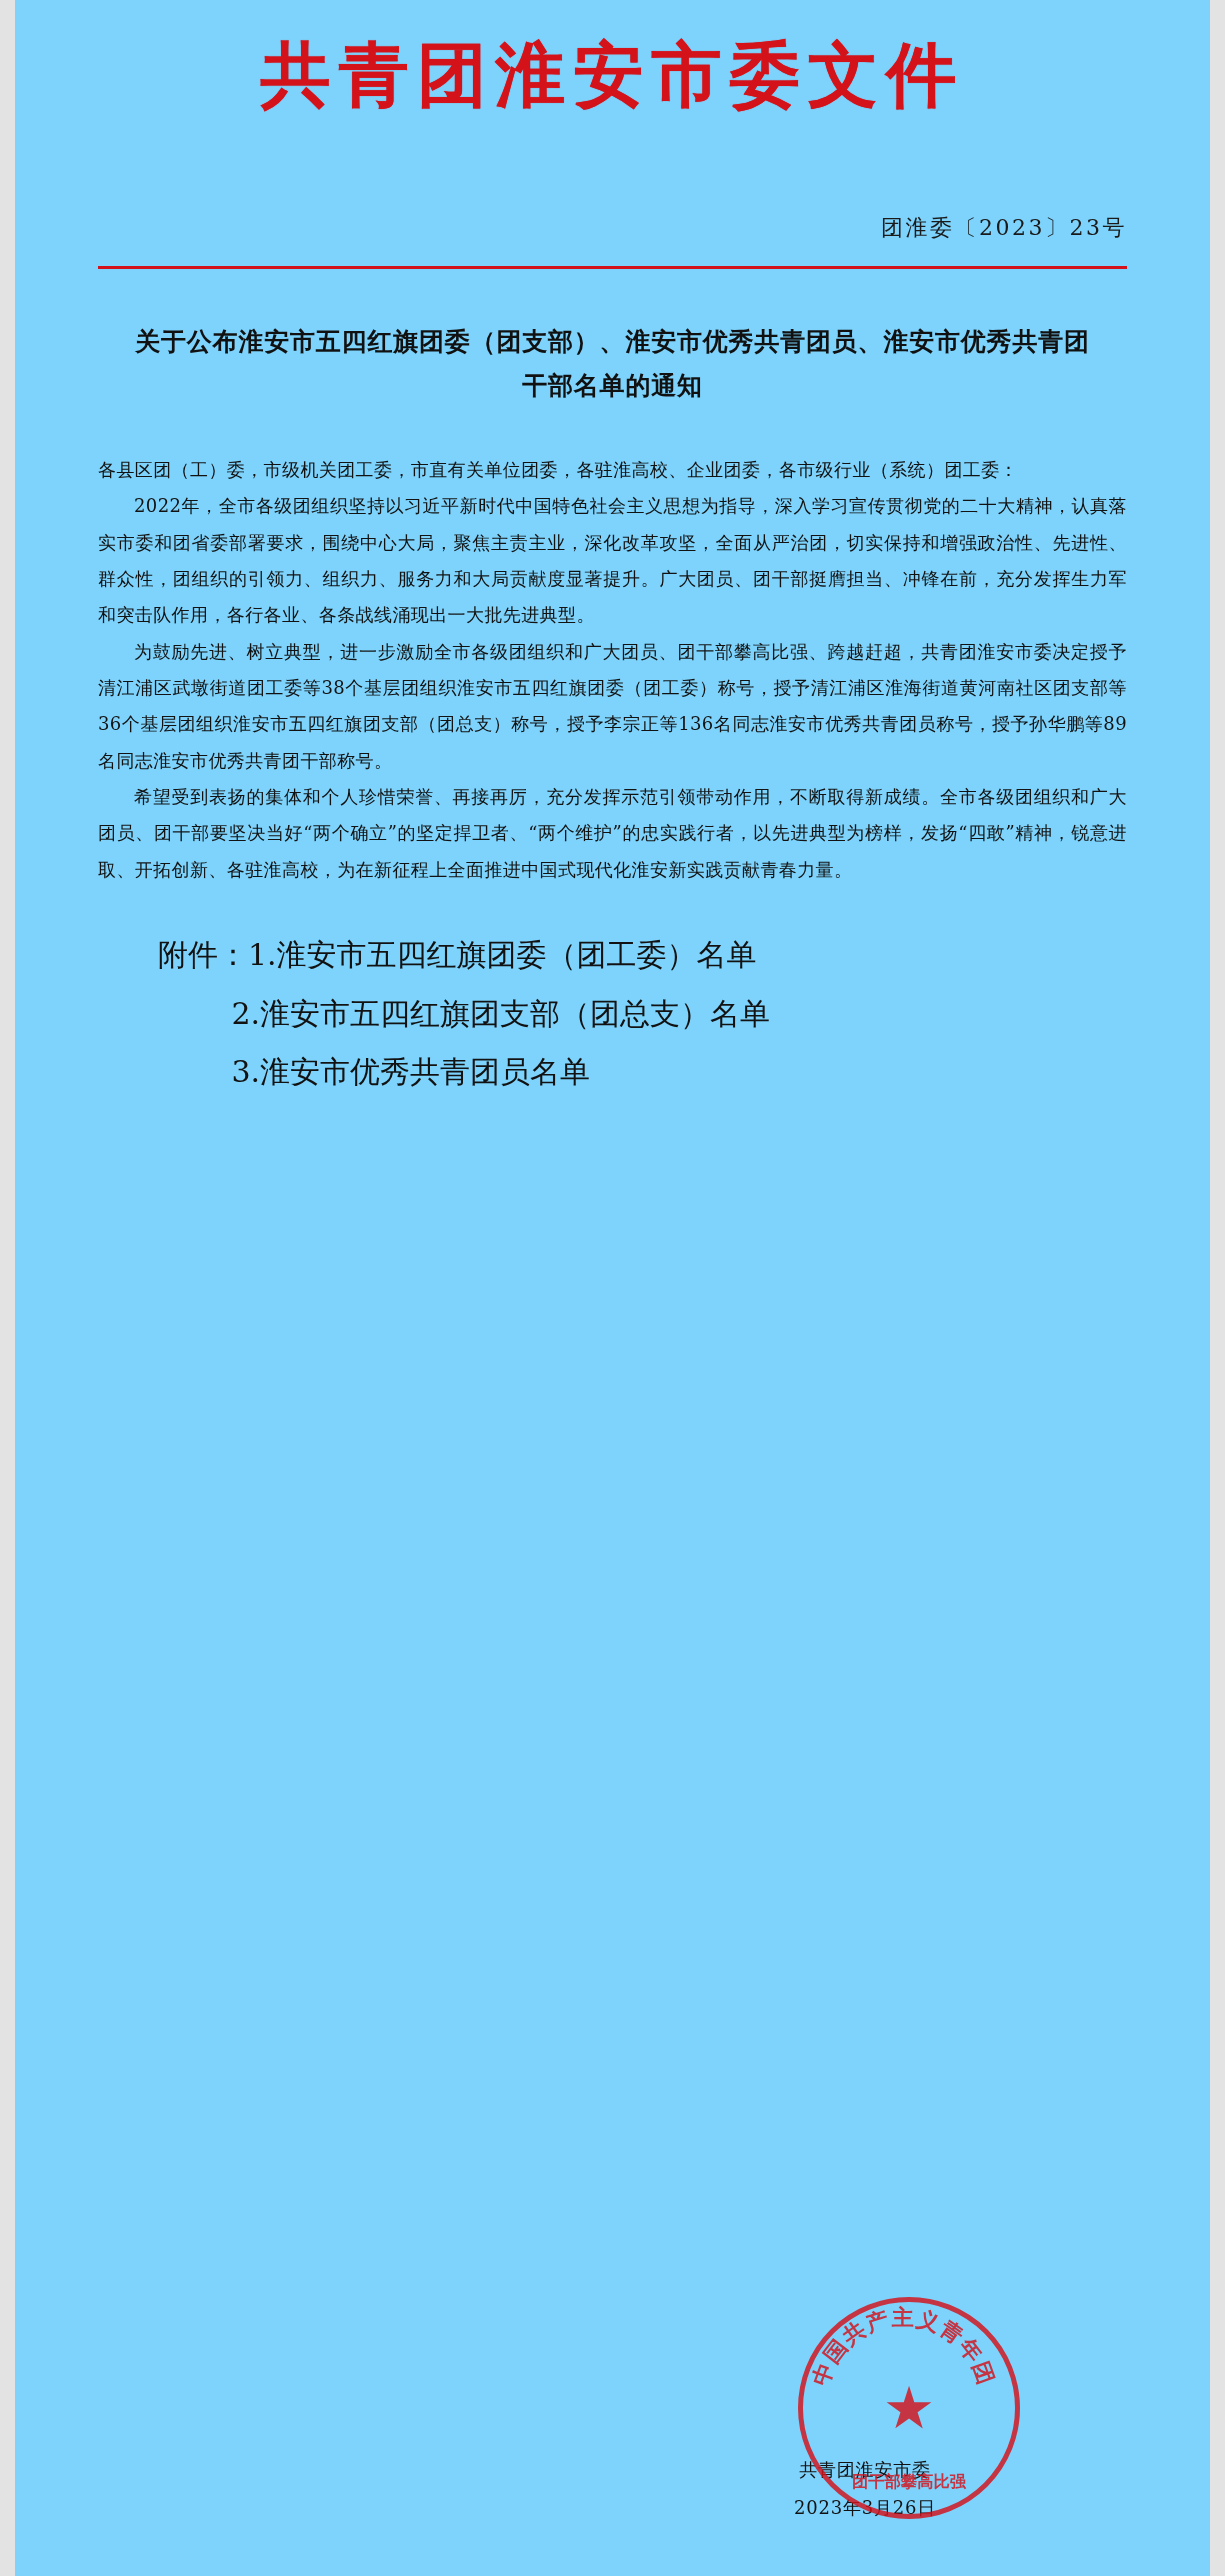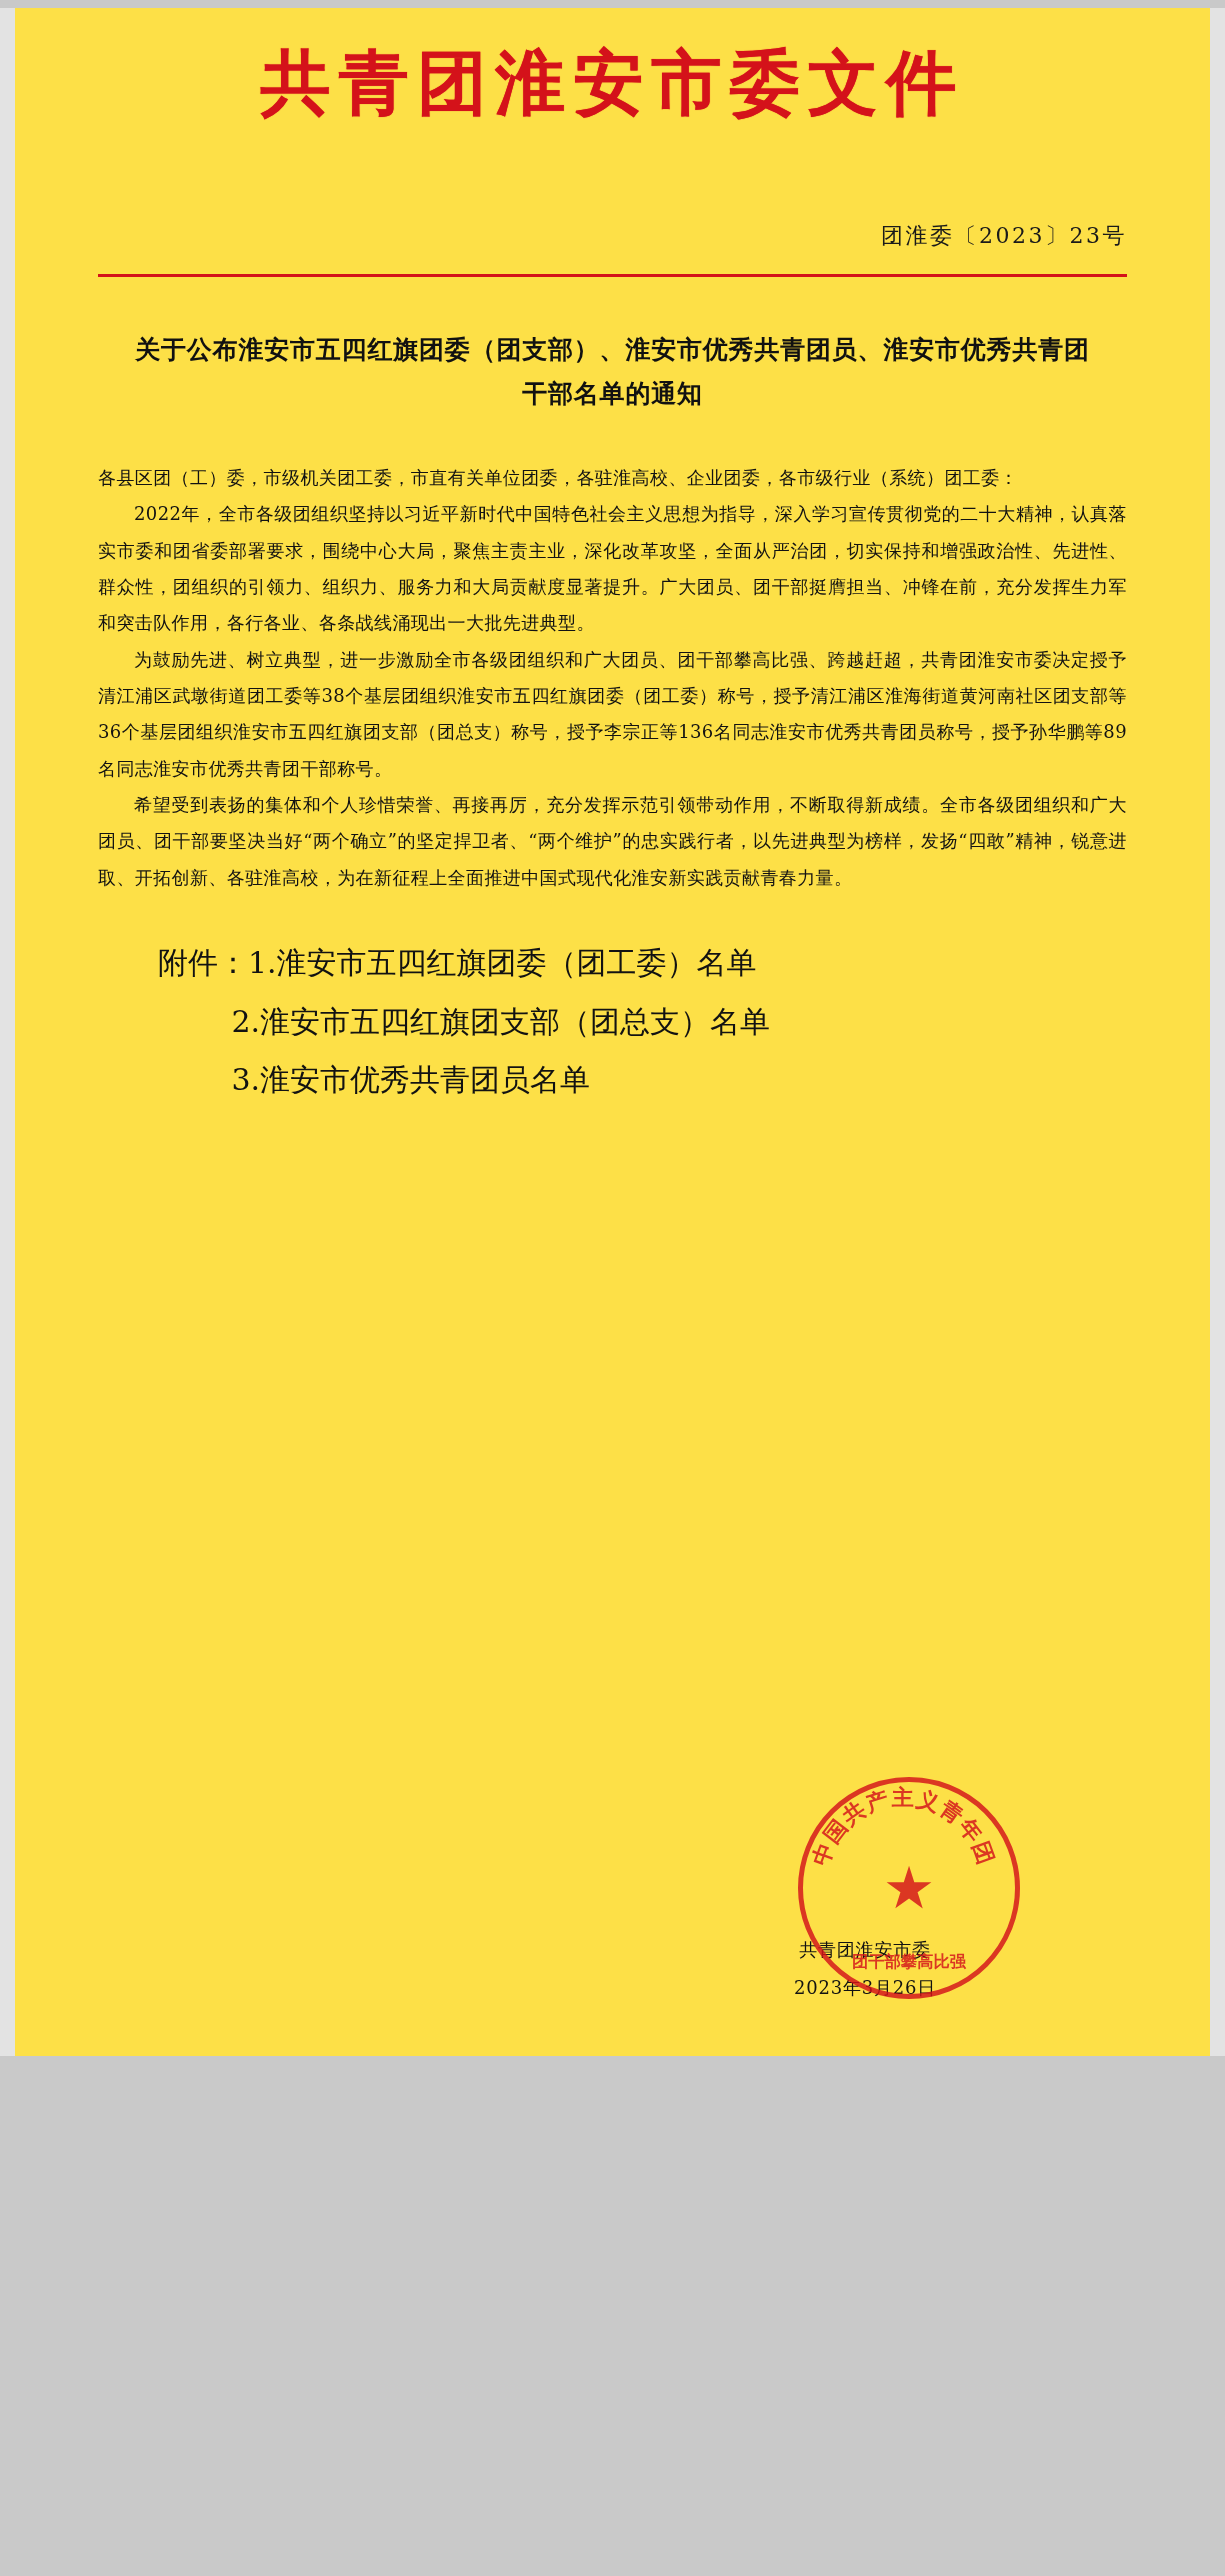--- a/index.html
+++ b/index.html
@@ -6,23 +6,23 @@
     margin: 0;
     padding: 0;
     background: #c9c9c9;
   }
   body {
     font-family: "Liberation Serif", "DejaVu Serif", serif;
   }
   .page {
     position: relative;
     width: 1225px;
-    height: 2048px;
-    margin: 8px auto;
-    background: #fde047;
+    height: 2576px;
+    margin: 0 auto;
+    background: #7dd3fc;
     overflow: hidden;
     box-sizing: border-box;
   }
   
   .paper-edge-left,
   .paper-edge-right {
     position: absolute;
     top: 0;
     bottom: 0;
     width: 14.7px;

